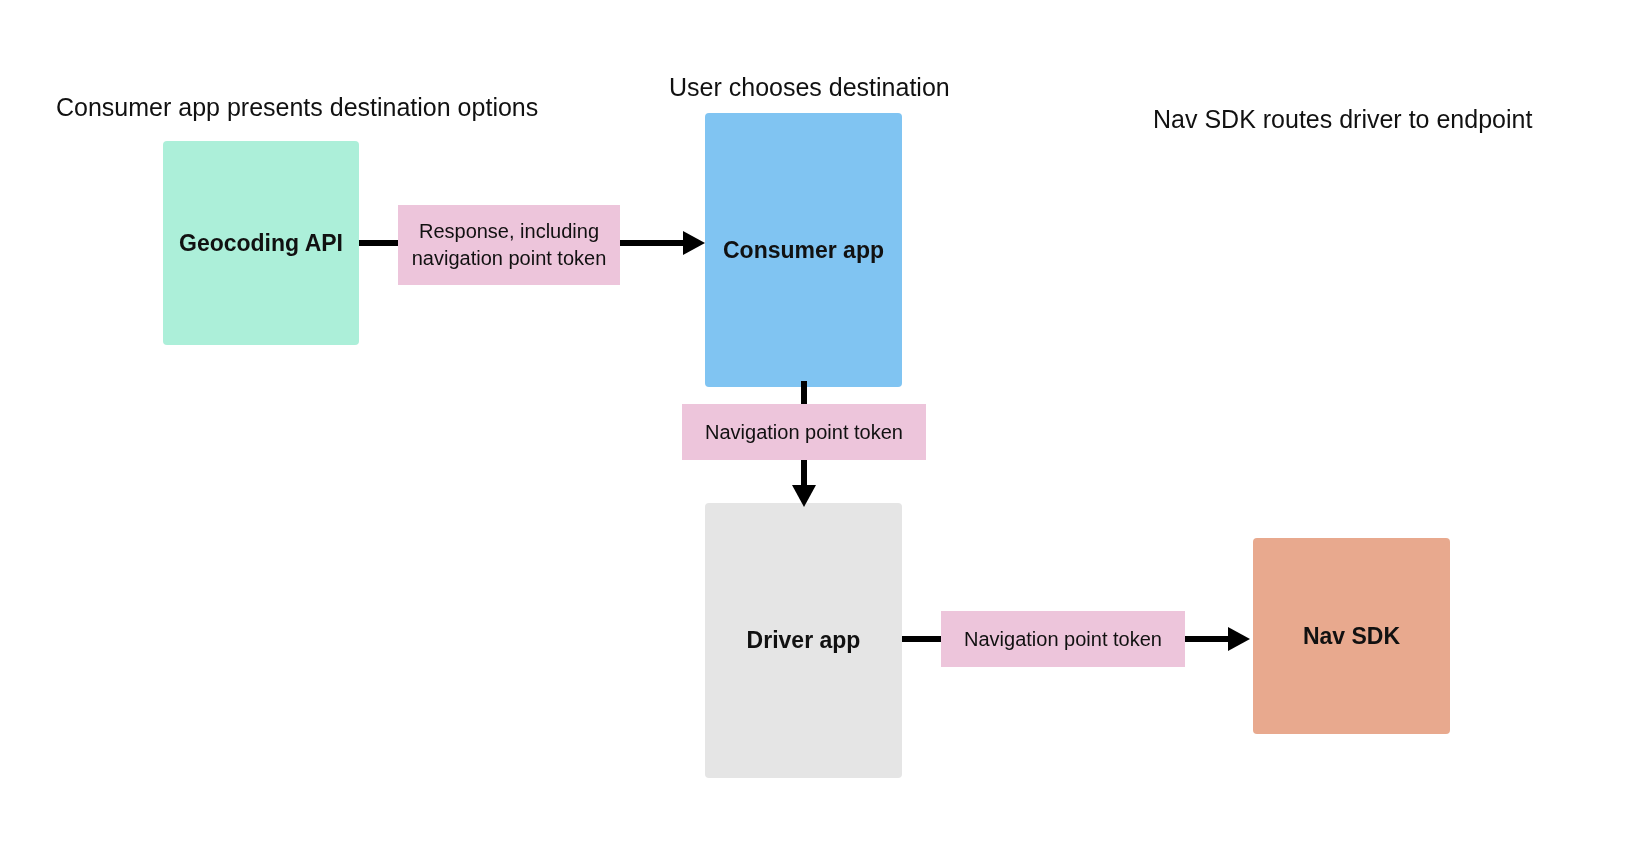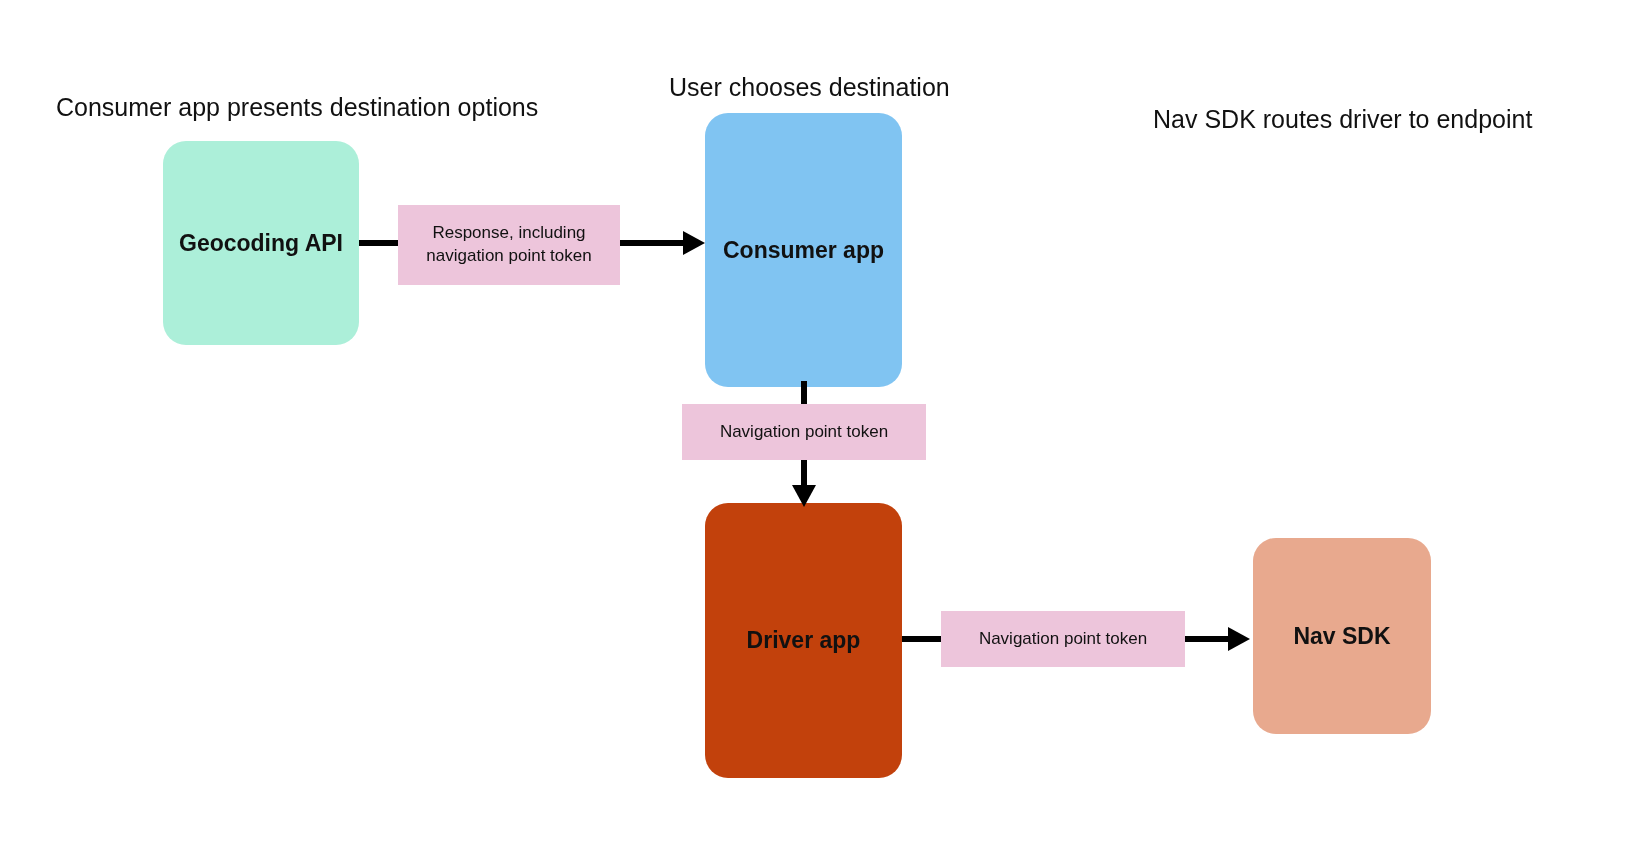--- a/index.html
+++ b/index.html
@@ -35,50 +35,50 @@
   
   .node {
     position: absolute;
     display: flex;
     align-items: center;
     justify-content: center;
     text-align: center;
     font-size: 23px;
     font-weight: 700;
     color: #111111;
-    border-radius: 23px;
+    border-radius: 4px;
     box-sizing: border-box;
   }
   #node-geocoding {
     left: 163px;  top: 141px;
     width: 196px; height: 204px;
     background: #ACEFD9;
   }
   #node-consumer {
     left: 705px;  top: 113px;
     width: 197px; height: 274px;
     background: #80C4F2;
   }
   #node-driver {
     left: 705px;  top: 503px;
     width: 197px; height: 275px;
-    background: #c2410c;
+    background: #e5e5e5;
   }
   #node-navsdk {
     left: 1253px; top: 538px;
-    width: 178px; height: 196px;
+    width: 197px; height: 196px;
     background: #E8A98E;
   }
 
   
   .edge-label {
     position: absolute;
     background: #EDC5DB;
     color: #111111;
-    font-size: 17px;
+    font-size: 20px;
     font-weight: 400;
     line-height: 1.33;
     display: flex;
     align-items: center;
     justify-content: center;
     text-align: center;
     box-sizing: border-box;
   }
   #label-response {
     left: 398px; top: 205px;

